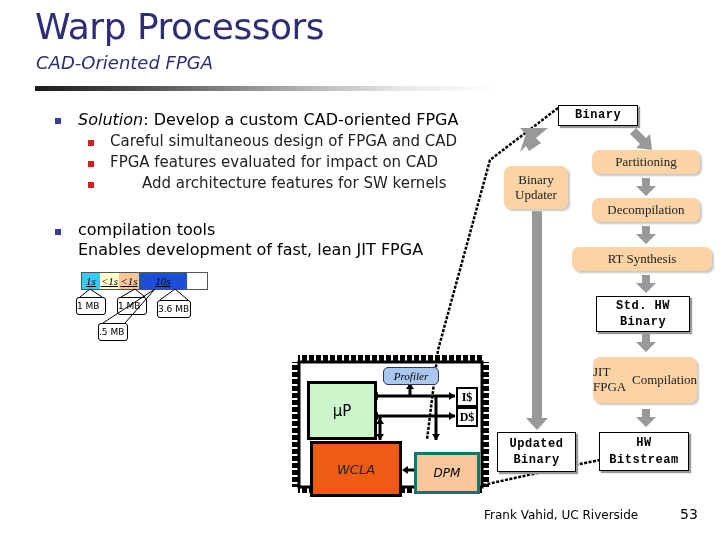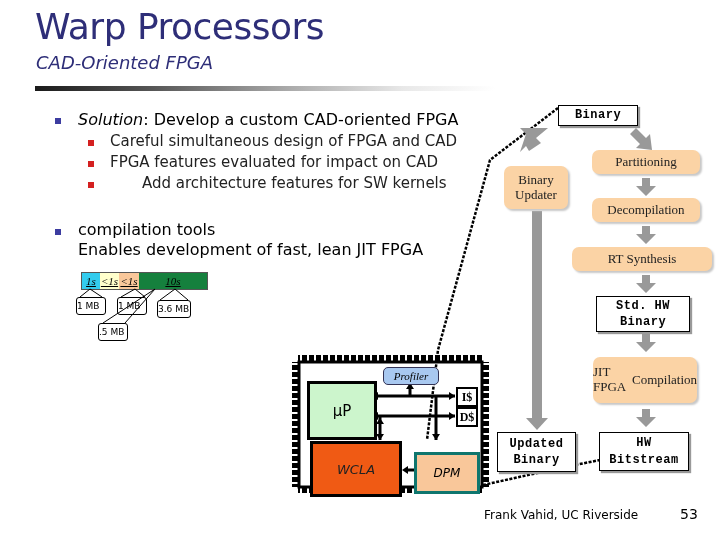--- a/index.html
+++ b/index.html
@@ -40,21 +40,21 @@
 <div class="sq-blue" style="left:55px; top:229px;"></div>
 <div class="abs bullet-l1" style="left:78px; top:220px; line-height:20px;">
   <div>compilation tools</div>
   <div>Enables development of fast, lean JIT FPGA</div>
 </div>
 
 <div class="abs" style="left:81px; top:272px; width:125px; height:16px; border:1px solid #555;">
   <div class="cell" style="left:0; width:18px; background:#33ccee;">1s</div>
   <div class="cell" style="left:18px; width:19px; background:#ffffcc;">&lt;1s</div>
   <div class="cell" style="left:37px; width:20px; background:#f9c79a;">&lt;1s</div>
-  <div class="cell" style="left:57px; width:68px; background:#15803d;">10s</div>
+  <div class="cell" style="left:57px; width:48px; background:#1d4ed8;">10s</div>
 </div>
 <div class="abs drum" style="left:76px; top:297px; width:28px; height:16px;">1 MB</div>
 <div class="abs drum" style="left:98px; top:323px; width:28px; height:16px;">.5 MB</div>
 <div class="abs drum" style="left:117px; top:297px; width:28px; height:16px;">1 MB</div>
 <div class="abs drum" style="left:157px; top:300px; width:32px; height:16px;">3.6 MB</div>
 
 <svg width="720" height="540">
   <defs>
     <marker id="ah" markerWidth="6" markerHeight="6" refX="5" refY="3" orient="auto">
         <path d="M0,0 L6,3 L0,6 z" fill="#000"></path>

